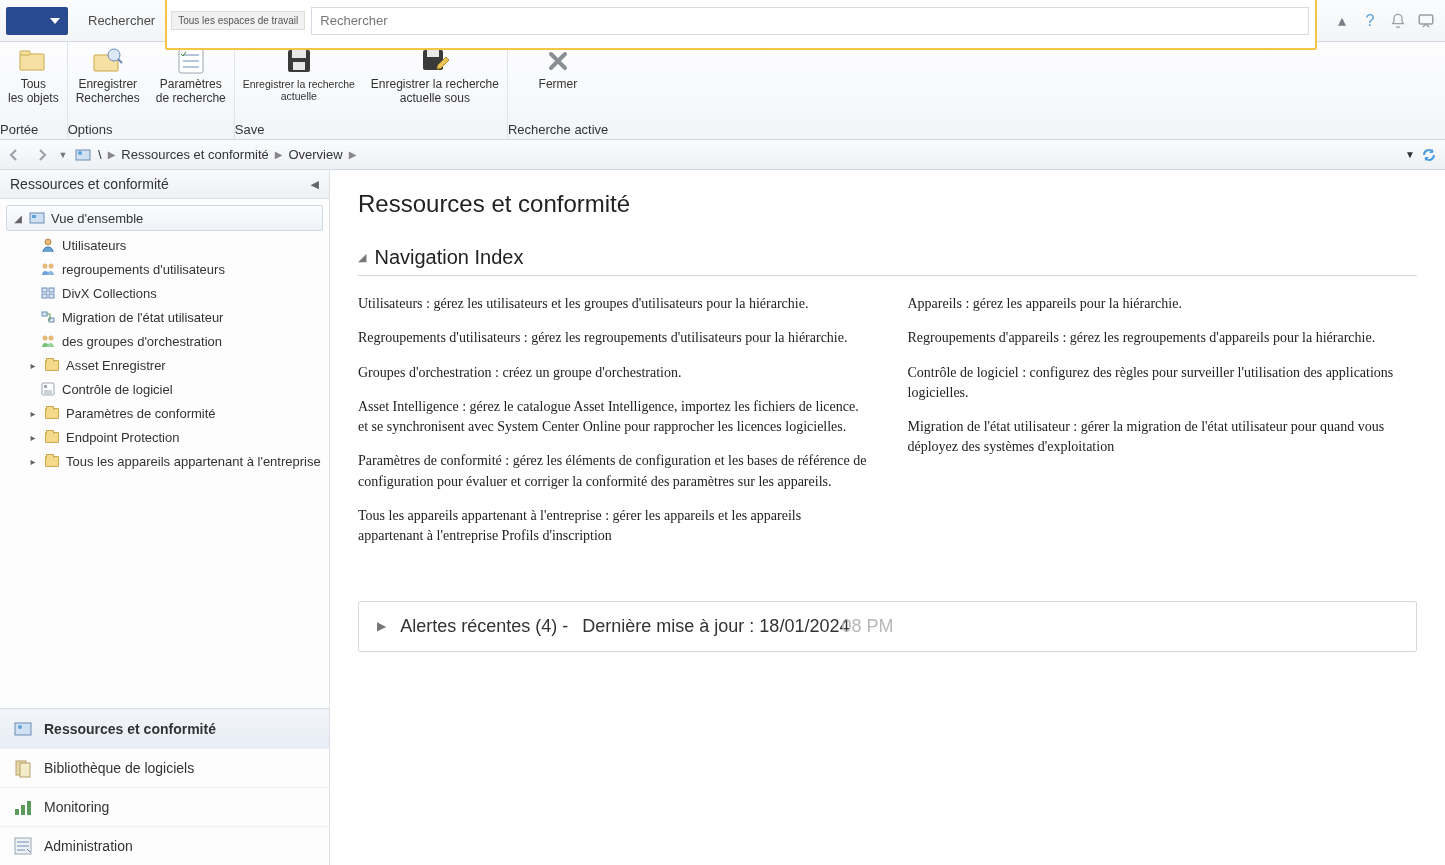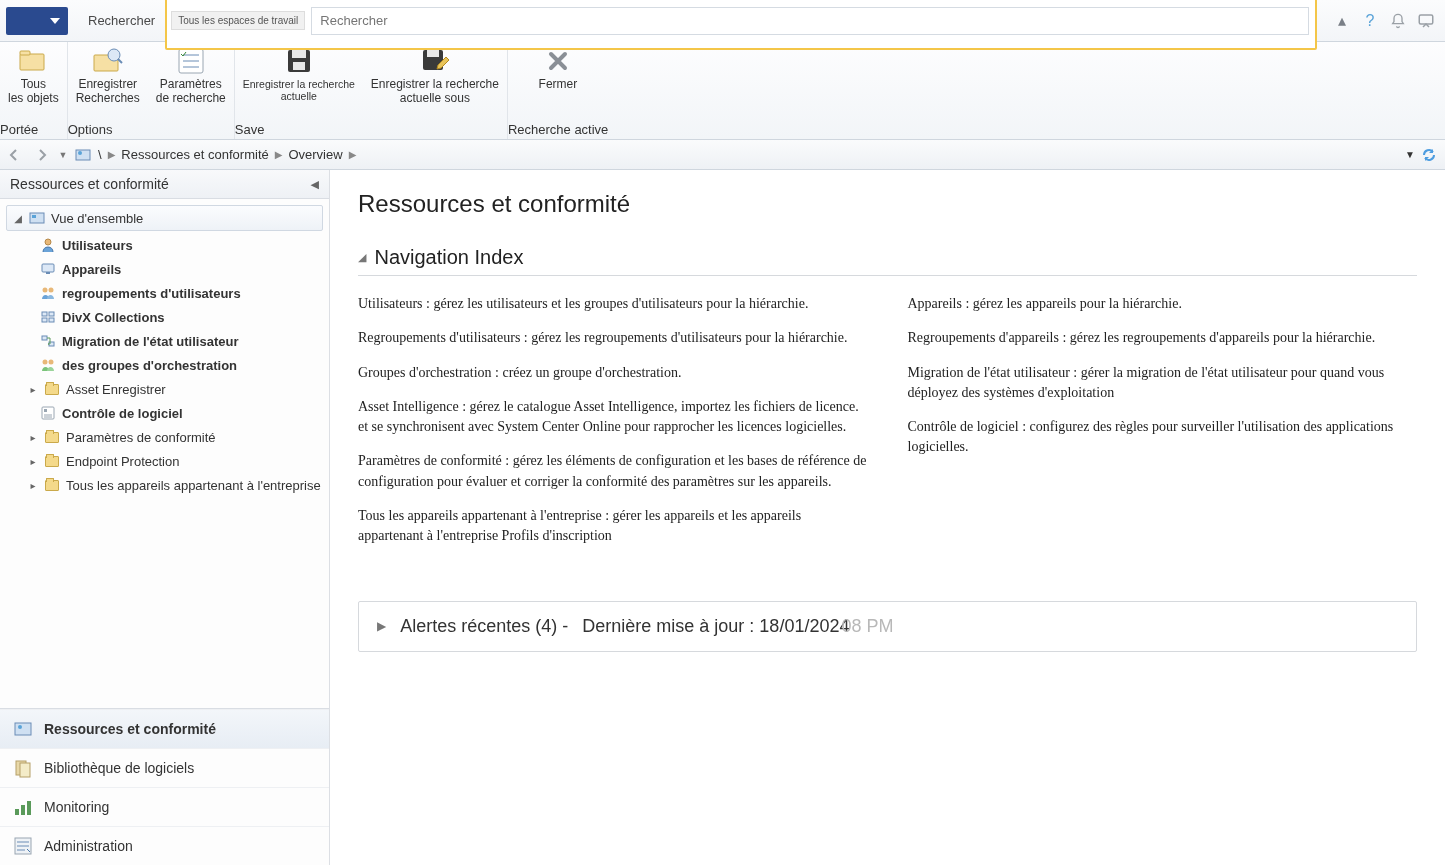--- a/index.html
+++ b/index.html
@@ -31,21 +31,21 @@
 .crumb .sep { color:#888; font-size:10px; }
 .right-crumb { margin-left:auto; display:flex; align-items:center; gap:6px; padding-right:8px; color:#4e7fb5;}
 
 
 .body { display:flex; height: calc(865px - 42px - 98px - 30px); }
 .sidebar { width: 330px; background:#fdfdfd; border-right:1px solid #dcdfe4; display:flex; flex-direction:column; }
 .side-head { display:flex; align-items:center; justify-content:space-between; padding:6px 10px; font-size:14px; color:#333; background:linear-gradient(#f8f9fb,#eef1f5); border-bottom:1px solid #d9dde3; }
 .tree { flex:1; overflow:auto; padding:4px 0; }
 .tree-item { display:flex; align-items:center; gap:6px; padding:4px 6px 4px 18px; font-size:13px; color:#333; white-space:nowrap; }
 .tree-item.root { background:linear-gradient(#fbfcfe,#eef2f7); border:1px solid #d0d8e2; border-radius:2px; margin:2px 6px; padding-left:6px; }
-.tree-item.child { padding-left:40px;font-weight:bold; }
+.tree-item.child { padding-left:40px; }
 .tree-item.child2 { padding-left:28px; }
 .expander { width:10px; font-size:10px; color:#666; display:inline-block; text-align:center; }
 .node-ico { width:16px; height:16px; display:inline-flex; align-items:center; justify-content:center; }
 .folder { width:14px;height:11px;background:#f4d98a;border:1px solid #caa94a;border-radius:1px; position:relative;}
 .folder:before{content:"";position:absolute;top:-3px;left:0;width:6px;height:3px;background:#f4d98a;border:1px solid #caa94a;border-bottom:none;border-radius:1px 1px 0 0;}
 
 .wunderbar { border-top:1px solid #d9dde3; }
 .wb-item { display:flex; align-items:center; gap:10px; padding:8px 12px; font-size:14px; color:#333; border-top:1px solid #eef0f3; }
 .wb-item.active { background:linear-gradient(#f3f6fa,#e7edf4); font-weight:600; }
 .wb-ico { width:22px; height:22px; display:flex; align-items:center; justify-content:center; }
@@ -243,29 +243,20 @@
               <svg width="16" height="16" viewBox="0 0 16 16">
                 <circle cx="8" cy="5" r="3" fill="#e8b878" stroke="#b5894a"></circle>
                 <path d="M3 15c0-3 2-5 5-5s5 2 5 5" fill="#6aa3d8" stroke="#4a7aae"></path>
               </svg>
             </span>
             <span>Utilisateurs</span>
           </div>
           <div class="tree-item child">
             <span class="node-ico">
               <svg width="16" height="16" viewBox="0 0 16 16">
-                <rect x="2" y="3" width="12" height="8" rx="1" fill="#dce8f6" stroke="#6a8cb5"></rect>
-                <rect x="6" y="11" width="4" height="2" fill="#6a8cb5"></rect>
-              </svg>
-            </span>
-            <span>Appareils</span>
-          </div>
-          <div class="tree-item child">
-            <span class="node-ico">
-              <svg width="16" height="16" viewBox="0 0 16 16">
                 <circle cx="5" cy="5" r="2.5" fill="#e8b878"></circle>
                 <circle cx="11" cy="5" r="2.5" fill="#e8b878"></circle>
                 <path d="M2 14c0-2 1.5-4 3.5-4s3.5 2 3.5 4" fill="#6aa3d8"></path>
                 <path d="M7 14c0-2 1.5-4 3.5-4s3.5 2 3.5 4" fill="#8ab8e0"></path>
               </svg>
             </span>
             <span>regroupements d'utilisateurs</span>
           </div>
           <div class="tree-item child">
             <span class="node-ico">
@@ -396,22 +387,22 @@
           <div class="entry">Utilisateurs : gérez les utilisateurs et les groupes d'utilisateurs pour la hiérarchie.</div>
           <div class="entry">Regroupements d'utilisateurs : gérez les regroupements d'utilisateurs pour la hiérarchie.</div>
           <div class="entry">Groupes d'orchestration : créez un groupe d'orchestration.</div>
           <div class="entry">Asset Intelligence : gérez le catalogue Asset Intelligence, importez les fichiers de licence. et se synchronisent avec System Center Online pour rapprocher les licences logicielles.</div>
           <div class="entry">Paramètres de conformité : gérez les éléments de configuration et les bases de référence de configuration pour évaluer et corriger la conformité des paramètres sur les appareils.</div>
           <div class="entry">Tous les appareils appartenant à l'entreprise : gérer les appareils et les appareils appartenant à l'entreprise Profils d'inscription</div>
         </div>
       <div class="nav-col" id="nav-right">
           <div class="entry">Appareils : gérez les appareils pour la hiérarchie.</div>
           <div class="entry">Regroupements d'appareils : gérez les regroupements d'appareils pour la hiérarchie.</div>
+          <div class="entry">Contrôle de logiciel : configurez des règles pour surveiller l'utilisation des applications logicielles.</div>
           <div class="entry">Migration de l'état utilisateur : gérer la migration de l'état utilisateur pour quand vous déployez des systèmes d'exploitation</div>
-          <div class="entry">Contrôle de logiciel : configurez des règles pour surveiller l'utilisation des applications logicielles.</div>
         </div>
     </div>
     <div class="alerts-box">
       <span class="exp">▶</span>
       <span>Alertes récentes (4) -</span>
       <span>Dernière mise à jour : 18/01/2024</span>
       <span class="ts-faded">08 PM</span>
     </div>
   </div>
 </div>

